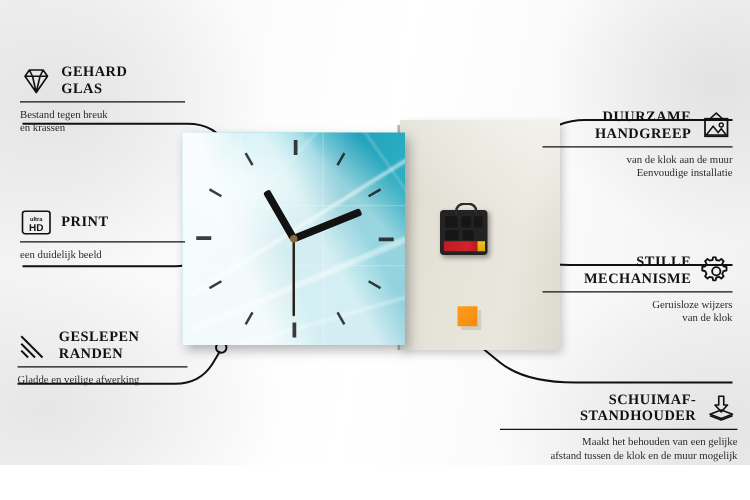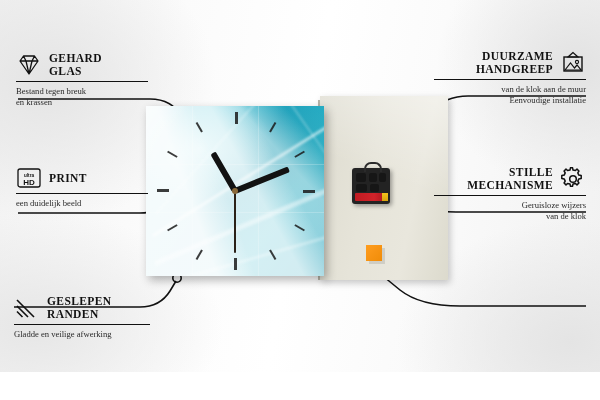--- a/index.html
+++ b/index.html
@@ -84,21 +84,21 @@
   .foam{position:absolute;left:366px;top:245px;width:16px;height:16px;
         background:linear-gradient(135deg,#ff9d1f,#f08c08);box-shadow:3px 3px 0 rgba(0,0,0,.10);}
 
   
   .callout{position:absolute;}
   .co-title{font-weight:700;letter-spacing:.4px;color:#111;font-size:11.5px;line-height:13px;
             text-transform:uppercase;}
   .co-rule{height:1.4px;background:#111;margin:3px 0 4px;}
   .co-desc{font-size:8.6px;line-height:10.5px;color:#2a2a2a;}
   .left .co-head{display:flex;align-items:center;gap:7px;}
-  .right .co-head{display:flex;align-items:center;gap:7px;justify-content:flex-end;}
+  .right .co-head{display:flex;align-items:center;gap:7px;justify-content:flex-end;margin-top:38px;}
   .right .co-title,.right .co-desc{text-align:right;}
   .ico{flex:0 0 auto;width:26px;height:24px;display:block;}
 
   svg.link{position:absolute;left:0;top:0;width:600px;height:400px;pointer-events:none;}
 </style>
 </head>
 <body>
 
 <div id="stage">
 
@@ -190,21 +190,21 @@
         <text x="13" y="18.5" font-family="Liberation Sans, sans-serif" font-size="8" font-weight="700" text-anchor="middle" fill="#111">HD</text>
       </svg>
       <div>
         <div class="co-title">PRINT</div>
       </div>
     </div>
     <div class="co-rule"></div>
     <div class="co-desc">een duidelijk beeld</div>
   </div>
 
-  <div class="callout left" style="left:14px;top:295px;width:136px;">
+  <div class="callout left" style="left:14px;top:264px;width:136px;">
     <div class="co-head">
       <svg class="ico" viewBox="0 0 26 24">
         <path d="M3 4 L20 21 M3 10 L14 21 M3 15.5 L8.5 21" fill="none" stroke="#111" stroke-width="1.6"></path>
       </svg>
       <div>
         <div class="co-title">GESLEPEN</div>
         <div class="co-title">RANDEN</div>
       </div>
     </div>
     <div class="co-rule"></div>
@@ -238,14 +238,30 @@
       <svg class="ico" viewBox="0 0 26 24">
         <path d="M13 3 l2.4 .5 1.6-1.4 1.9 1.9 -1.1 1.9 1 2.2 2.4 .5 v2.8 l-2.4 .5 -1 2.2 1.1 1.9 -1.9 1.9 -1.6-1.4 -2.4 .5 -.5 2.3 h-2 l-.5-2.3 -2.4-.5 -1.6 1.4 -1.9-1.9 1.1-1.9 -1-2.2 -2.4-.5 v-2.8 l2.4-.5 1-2.2 -1.1-1.9 1.9-1.9 1.6 1.4 2.4-.5 .5-2.3 h2 z" fill="none" stroke="#111" stroke-width="1.5" stroke-linejoin="round"></path>
         <circle cx="13" cy="12" r="3.3" fill="none" stroke="#111" stroke-width="1.5"></circle>
       </svg>
     </div>
     <div class="co-rule"></div>
     <div class="co-desc">Geruisloze wijzers</div>
     <div class="co-desc">van de klok</div>
   </div>
 
+  <div class="callout right" style="right:10px;top:276px;width:190px;">
+    <div class="co-head">
+      <div>
+        <div class="co-title">SCHUIMAF-</div>
+        <div class="co-title">STANDHOUDER</div>
+      </div>
+      <svg class="ico" viewBox="0 0 26 24">
+        <path d="M11 2 h4 v7 h3 l-5 5.5 -5-5.5 h3 z" fill="none" stroke="#111" stroke-width="1.3" stroke-linejoin="round"></path>
+        <path d="M13 13 l9 3.4 -9 3.4 -9-3.4 z" fill="none" stroke="#111" stroke-width="1.3" stroke-linejoin="round"></path>
+        <path d="M4 17.6 l9 3.4 9-3.4" fill="none" stroke="#111" stroke-width="1.3" stroke-linejoin="round"></path>
+      </svg>
+    </div>
+    <div class="co-rule"></div>
+    <div class="co-desc">Maakt het behouden van een gelijke</div>
+    <div class="co-desc">afstand tussen de klok en de muur mogelijk</div>
+  </div>
 
 </div>
 
 </body></html>

